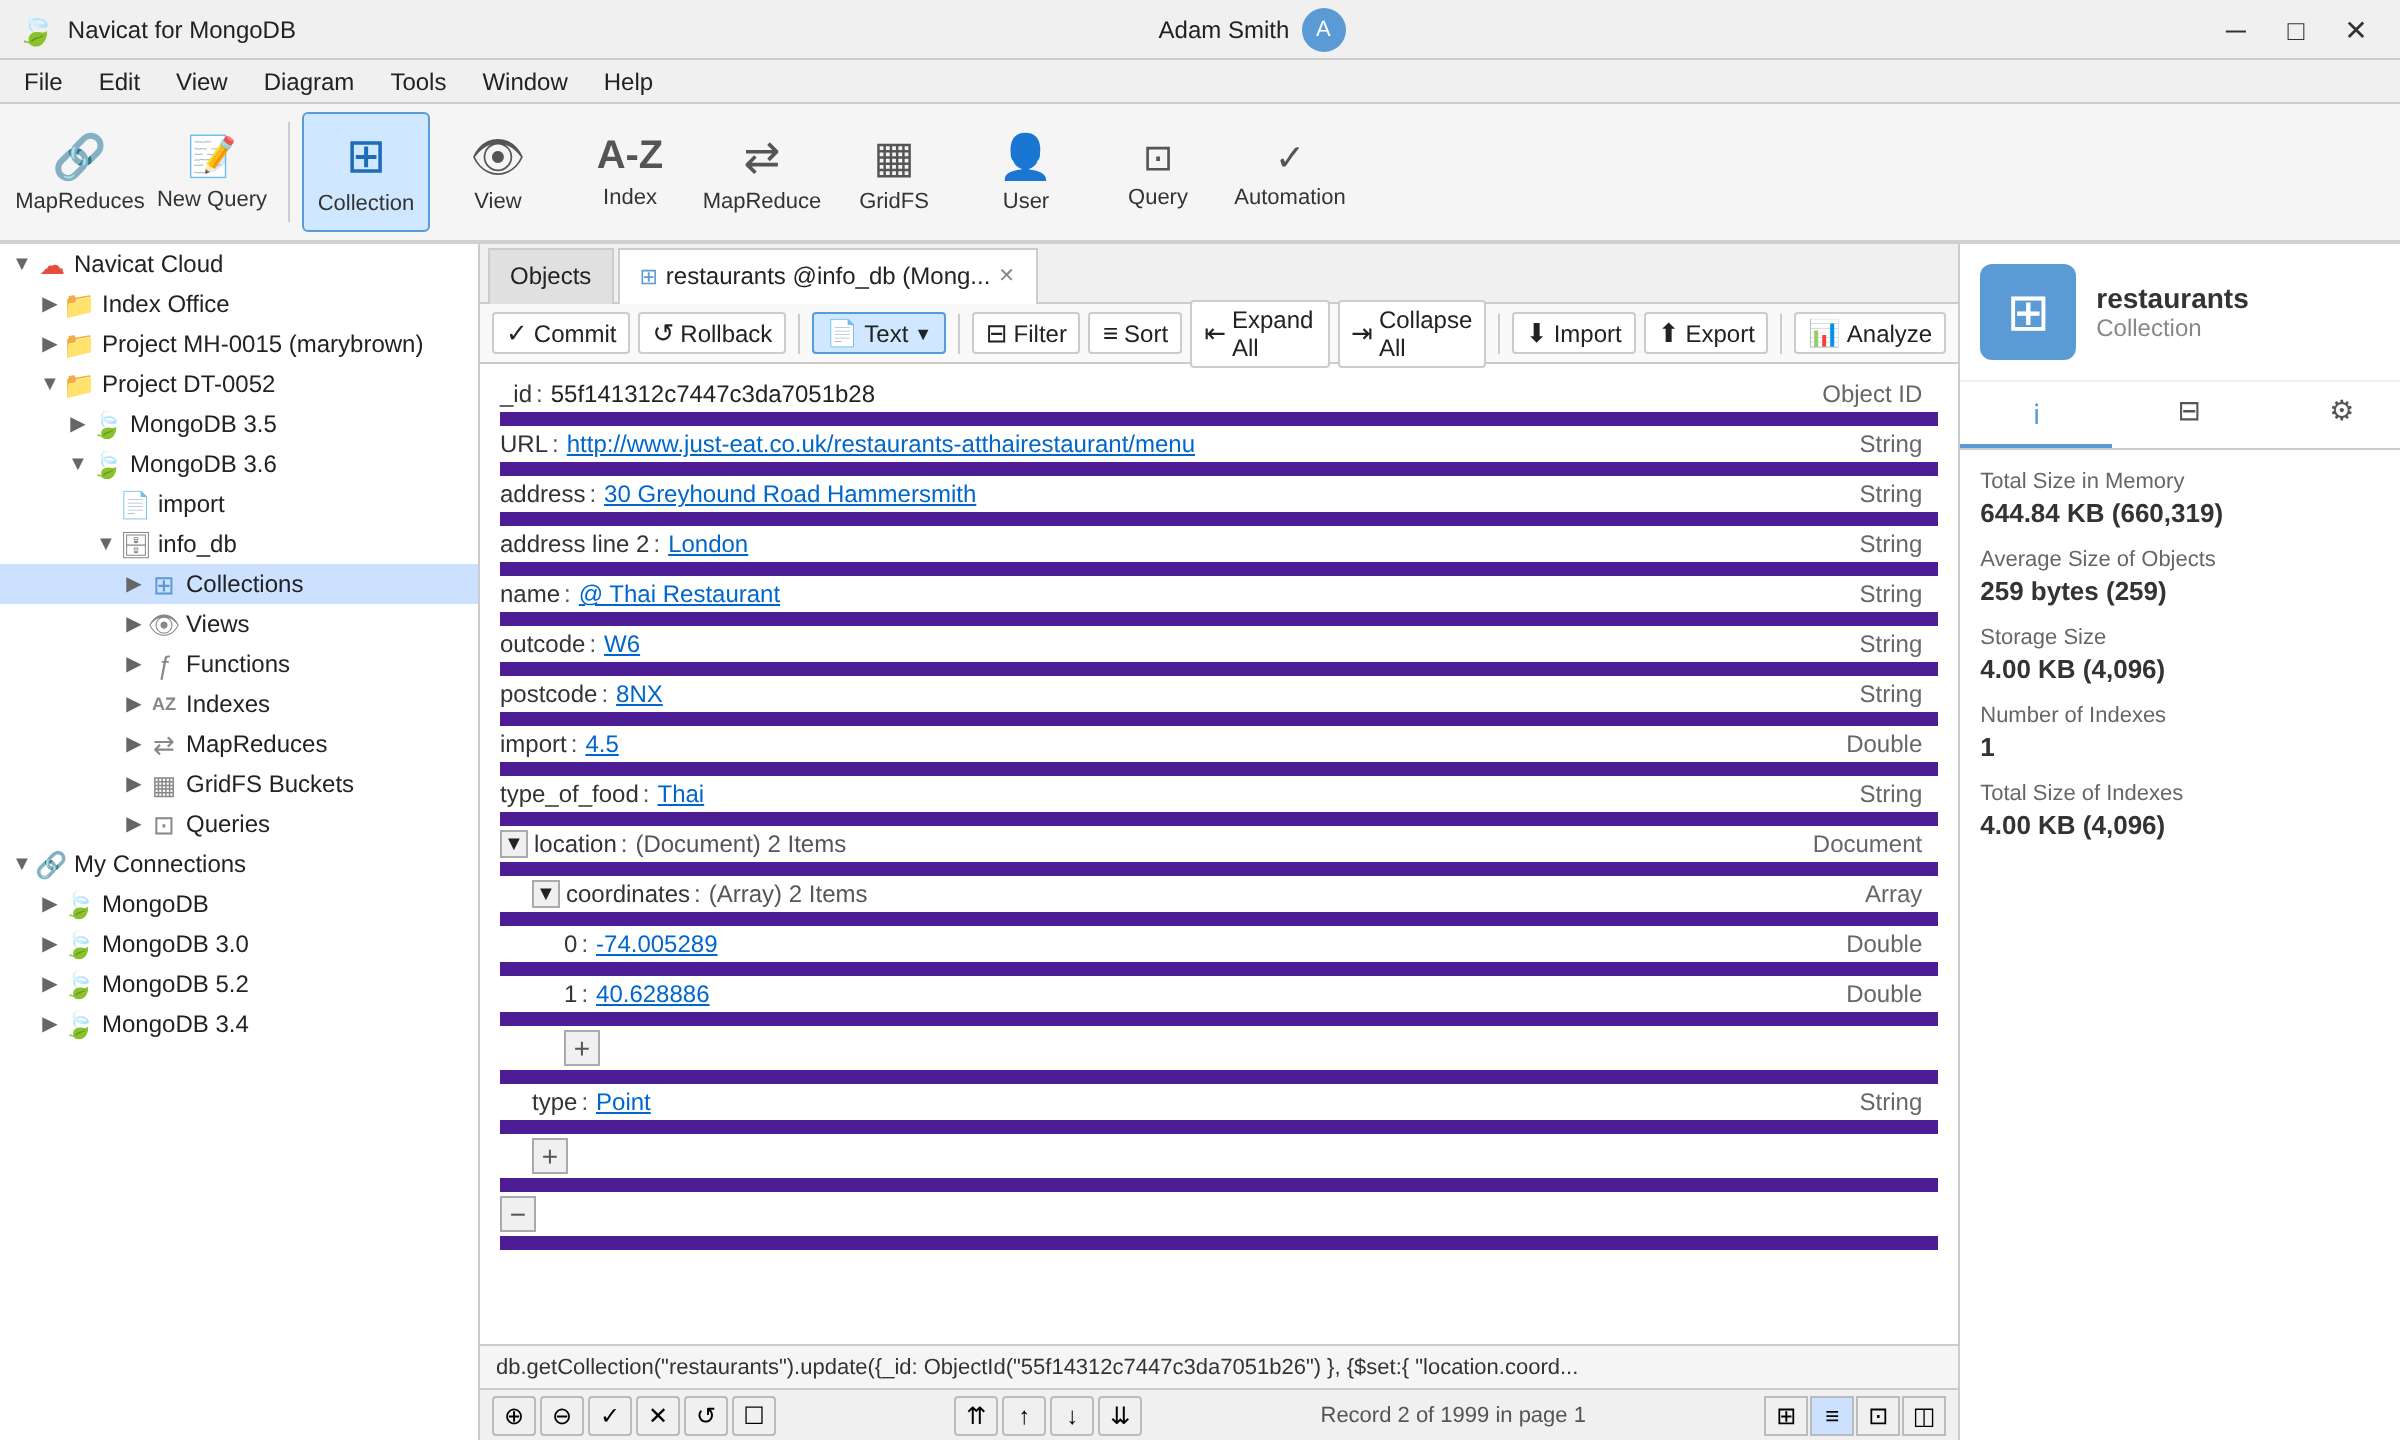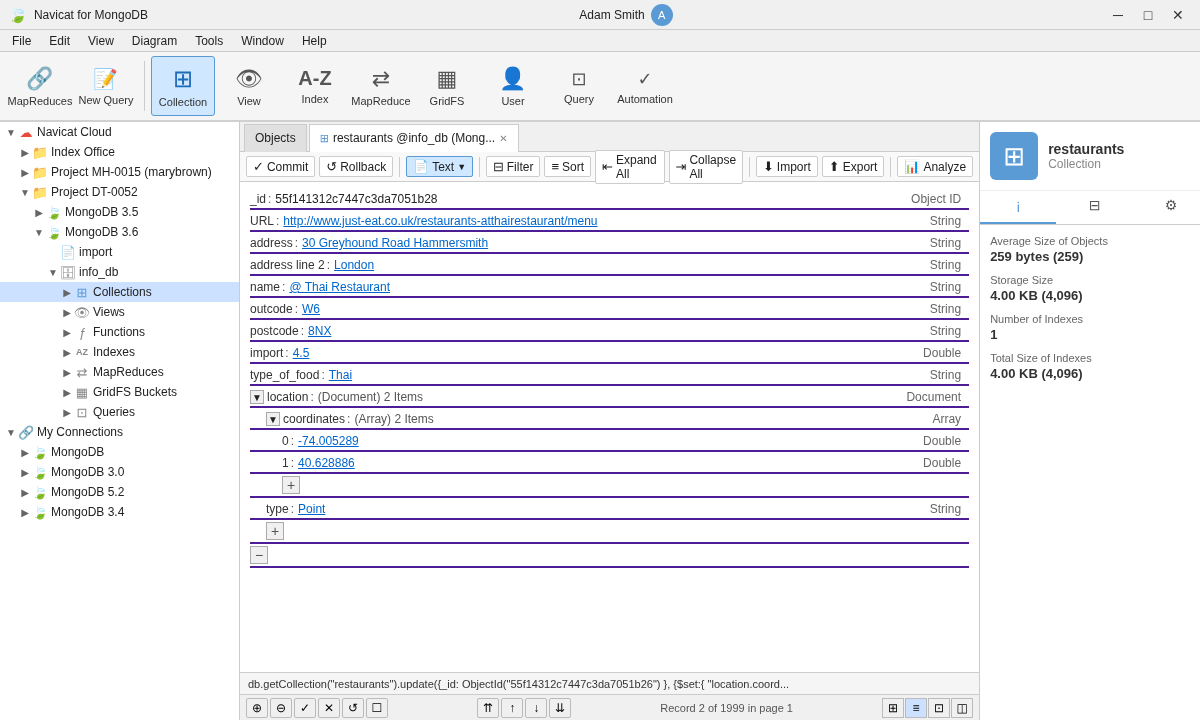--- a/index.html
+++ b/index.html
@@ -45,21 +45,21 @@
     .tab-close { font-size: 10px; color: #888; cursor: pointer; }
 
     
     #actionbar { display: flex; align-items: center; padding: 3px 6px; background: #f9f9f9; border-bottom: 1px solid #ccc; gap: 4px; height: 30px; }
     .action-btn { display: flex; align-items: center; gap: 3px; padding: 2px 6px; background: #fff; border: 1px solid #ccc; border-radius: 2px; cursor: pointer; font-size: 12px; }
     .action-btn .icon { font-size: 13px; }
     .action-sep { width: 1px; height: 20px; background: #ccc; margin: 0 2px; }
 
     
     #data-view { flex: 1; overflow-y: auto; padding: 6px 10px; }
-    .data-row { display: flex; align-items: flex-end; padding: 2px 0; min-height: 22px; border-bottom: 2px solid #4c1d95; }
+    .data-row { display: flex; align-items: flex-end; padding: 2px 0; min-height: 22px; border-bottom: 7px solid #4c1d95; }
     .data-key { color: #333; font-size: 12px; margin-right: 2px; }
     .data-colon { color: #555; margin-right: 4px; }
     .data-value { font-size: 12px; }
     .data-value.link { color: #0066cc; text-decoration: underline; cursor: pointer; }
     .data-type { margin-left: auto; color: #666; font-size: 12px; min-width: 80px; text-align: right; padding-right: 8px; }
     .expand-btn { display: inline-flex; align-items: center; justify-content: center; width: 14px; height: 14px; border: 1px solid #aaa; background: #f0f0f0; cursor: pointer; font-size: 10px; margin-right: 3px; }
     .add-btn { display: inline-flex; align-items: center; justify-content: center; width: 18px; height: 18px; border: 1px solid #aaa; background: #f0f0f0; cursor: pointer; font-size: 14px; margin-left: 20px; color: #555; }
 
     
     #bottom-bar { display: flex; align-items: center; background: #f5f5f5; border-top: 1px solid #ccc; height: 22px; padding: 0 8px; }
@@ -519,20 +519,24 @@
         <div id="info-subtitle">Collection</div>
       </div>
     </div>
     <div id="info-tabs">
       <div class="info-tab active">ℹ</div>
       <div class="info-tab">⊟</div>
       <div class="info-tab">⚙</div>
     </div>
     <div id="info-content">
       <div class="info-row">
+        <div class="info-label">Total Size in Memory</div>
+        <div class="info-value">644.84 KB (660,319)</div>
+      </div>
+      <div class="info-row">
         <div class="info-label">Average Size of Objects</div>
         <div class="info-value">259 bytes (259)</div>
       </div>
       <div class="info-row">
         <div class="info-label">Storage Size</div>
         <div class="info-value">4.00 KB (4,096)</div>
       </div>
       <div class="info-row">
         <div class="info-label">Number of Indexes</div>
         <div class="info-value">1</div>

